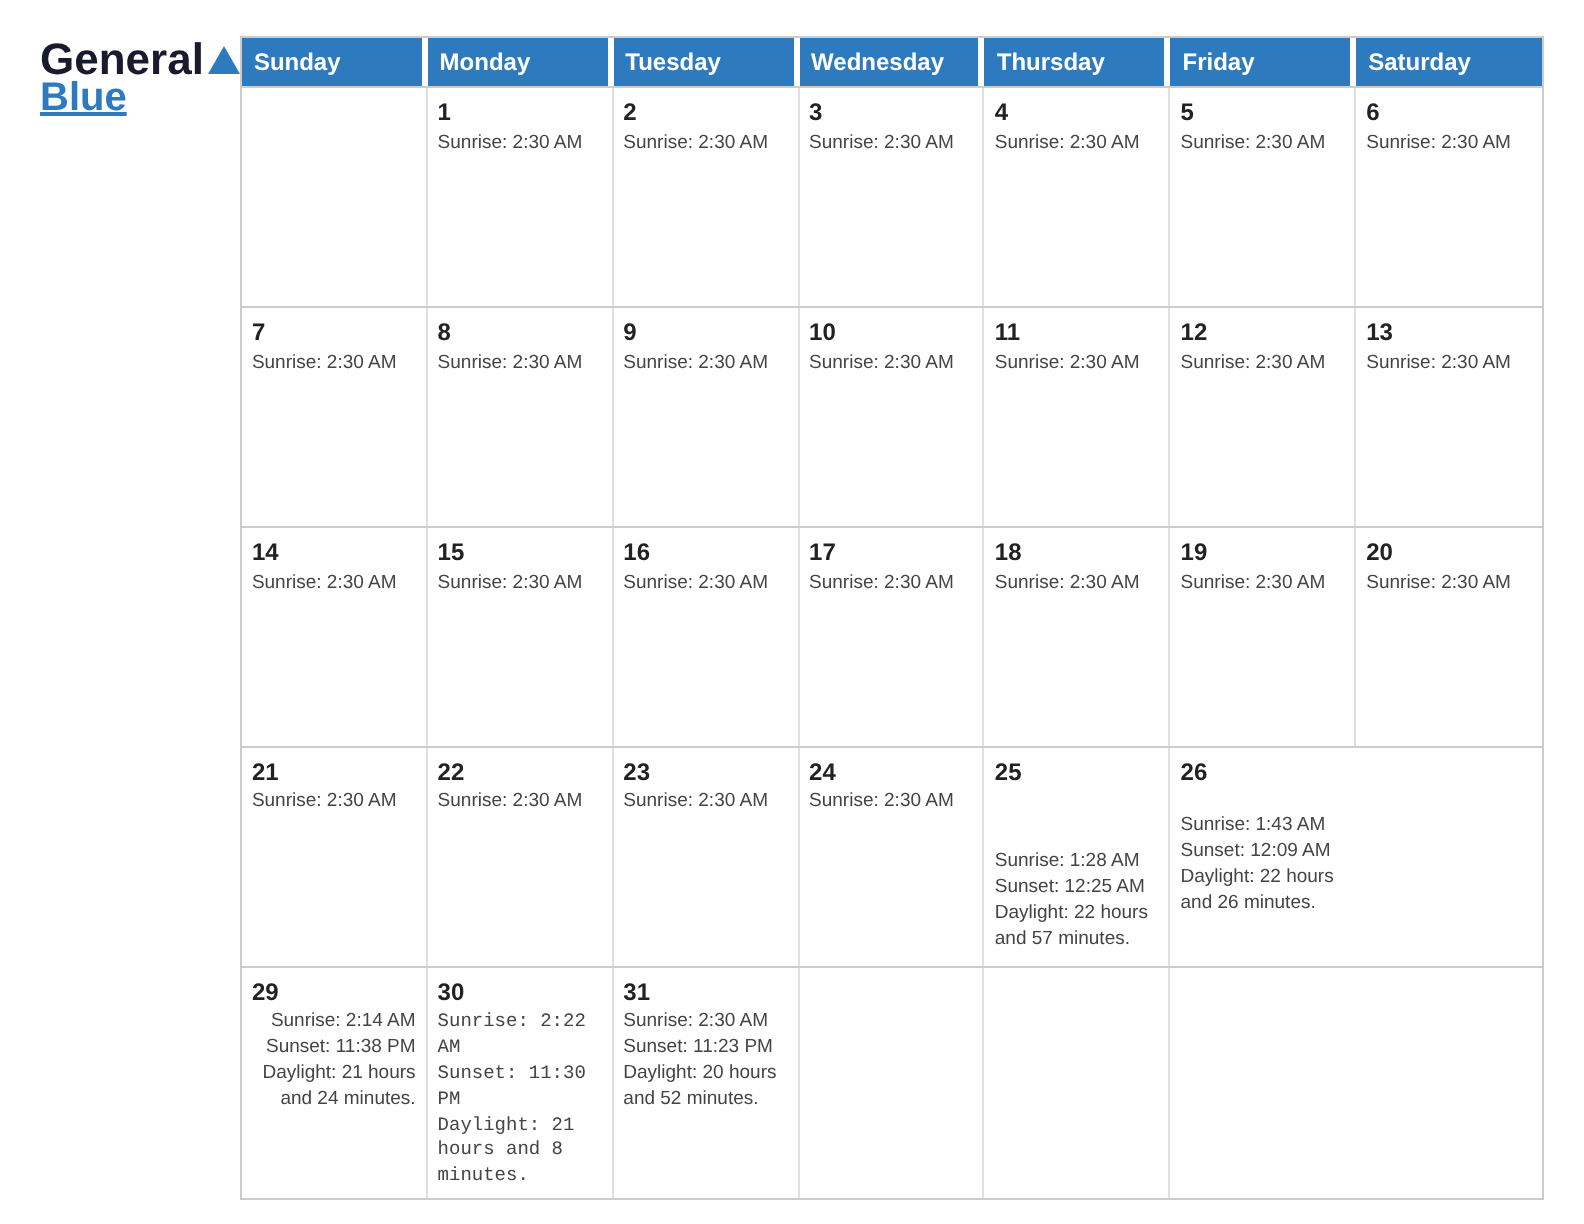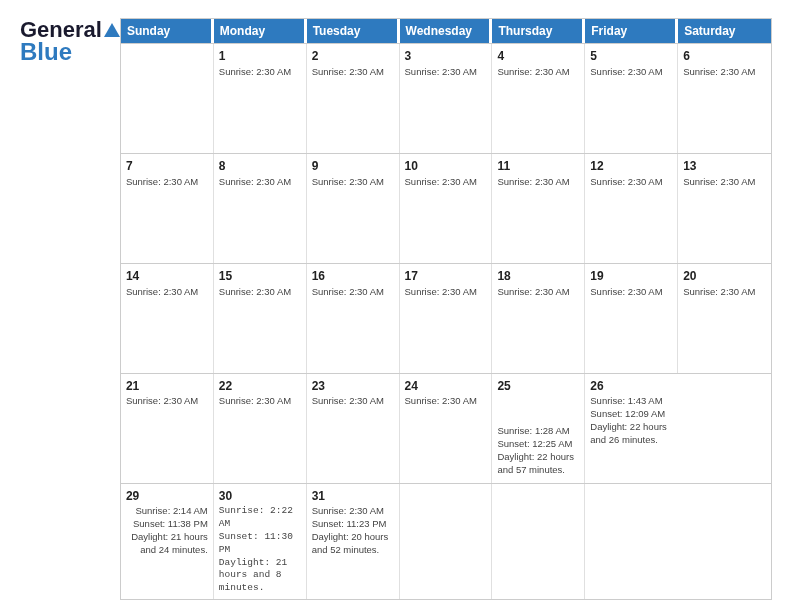--- a/index.html
+++ b/index.html
@@ -115,21 +115,21 @@
 </head>
 <body>
 
 <div class="page">
   <div class="header">
     <div class="logo">
       <div style="display:flex; align-items:center; line-height:1.1;">
         <span style="font-size:22px; font-weight:bold; color:#1a1a2e;">General</span>
         <span class="logo-triangle"></span>
       </div>
-      <span style="font-size:24px; font-weight:bold; color:#2e7abf; margin-top:-4px;">Blue</span>
+      <span style="font-size:20px; font-weight:bold; color:#2e7abf; margin-top:-4px;text-decoration:underline;">Blue</span>
     </div>
     <div class="title-block">
       <div class="month-title"></div>
       <div class="location"></div>
     </div>
   </div>
 
   <div class="calendar">
     <div class="cal-header-row">
     <div class="cal-header-cell">Sunday</div>
@@ -246,21 +246,21 @@
             <div class="cell-info" style="white-space: pre-line;">Sunrise: 2:30 AM</div>
           </div>
           <div class="cal-cell">
             <div class="cell-day">25</div>
             <div class="cell-info" style="white-space: pre-line; margin-top: 30px;">Sunrise: 1:28 AM
 Sunset: 12:25 AM
 Daylight: 22 hours and 57 minutes.</div>
           </div>
           <div class="cal-cell">
             <div class="cell-day">26</div>
-            <div class="cell-info" style="white-space: pre-line;">Sunrise: 1:43 AM
+            <div class="cell-info" style="white-space: pre-line; margin-top: 12px;">Sunrise: 1:43 AM
 Sunset: 12:09 AM
 Daylight: 22 hours and 26 minutes.</div>
           </div>
         </div>
         <div class="cal-row">
           <div class="cal-cell">
             <div class="cell-day">29</div>
             <div class="cell-info" style="white-space: pre-line; text-align: right;">Sunrise: 2:14 AM
 Sunset: 11:38 PM
 Daylight: 21 hours and 24 minutes.</div>

